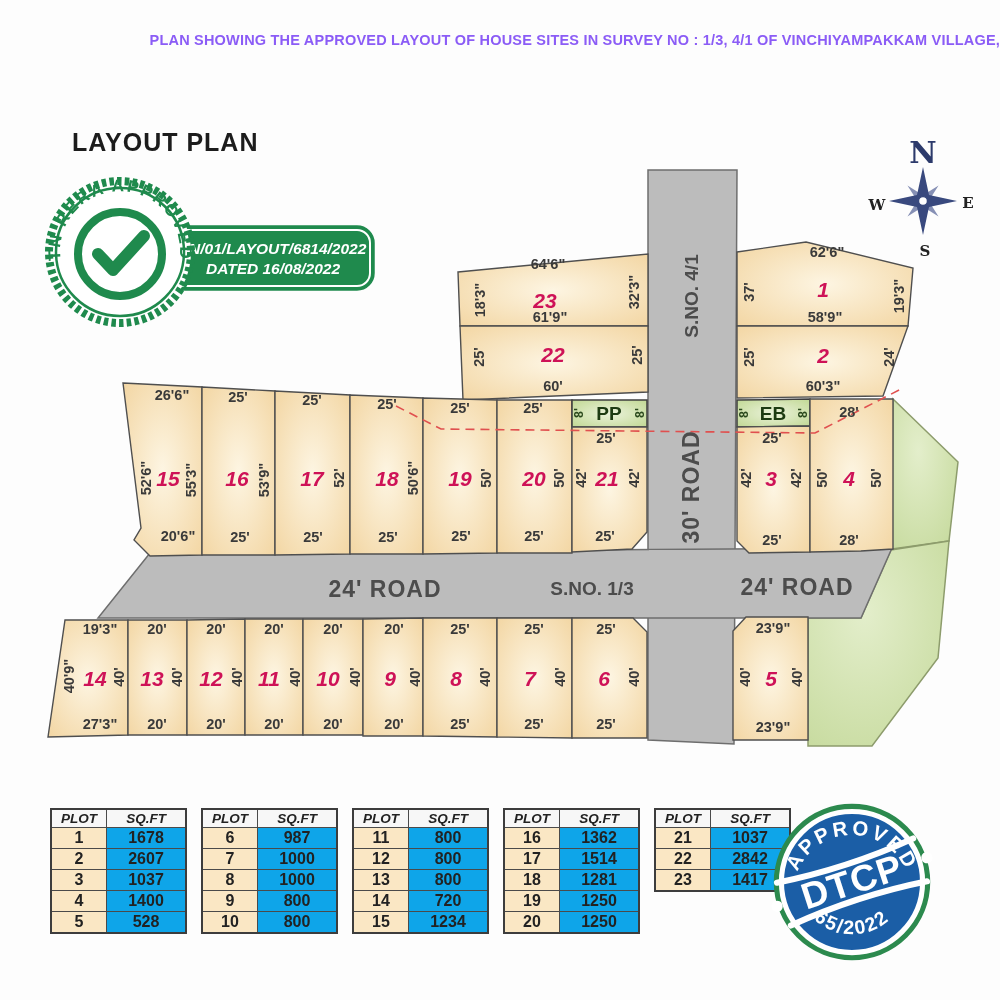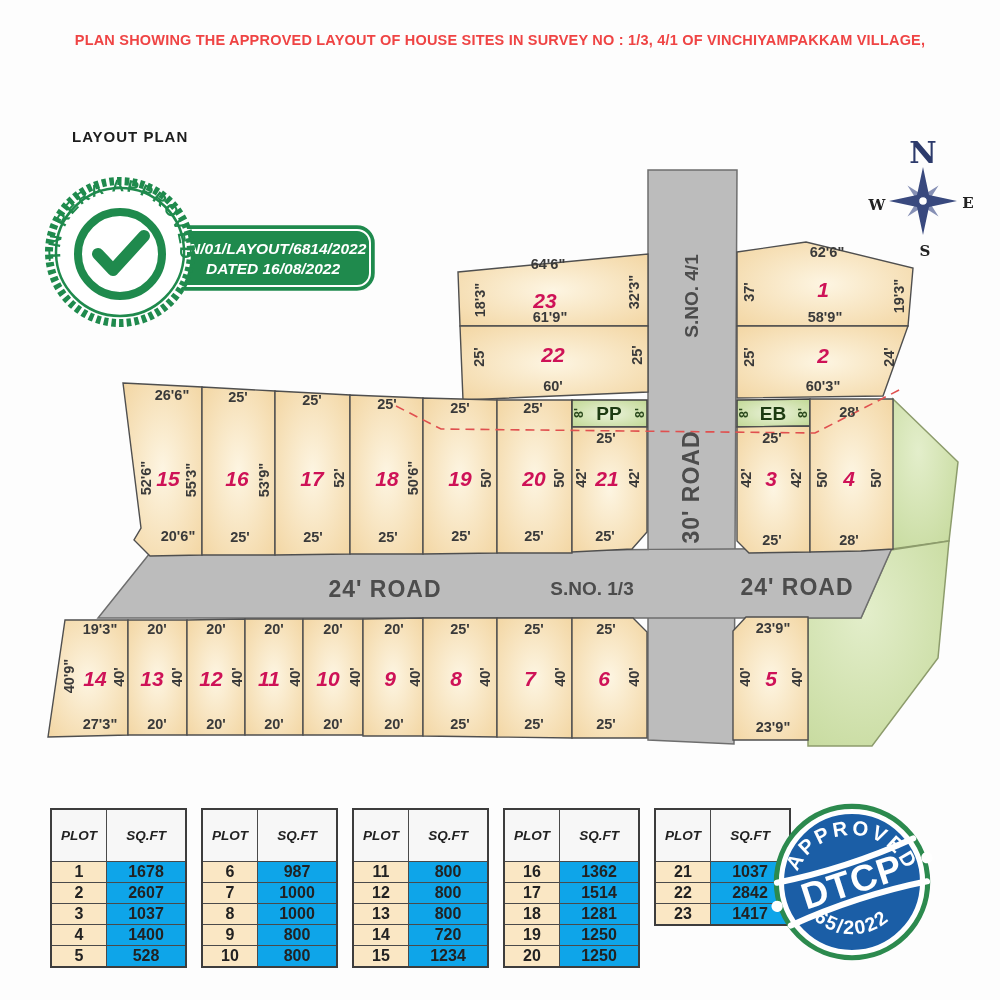--- a/index.html
+++ b/index.html
@@ -1,39 +1,39 @@
 <!DOCTYPE html>
 <html><head>
 <meta charset="utf-8">
 <style>
   html,body{margin:0;padding:0;background:#ffffff;}
   .page{position:relative;width:1000px;height:1000px;background:#fdfdfd;overflow:hidden;
         font-family:"Liberation Sans",sans-serif;}
-  .title{position:absolute;top:30px;left:0;width:1000px;text-align:center;
-         font-size:14.5px;font-weight:bold;color:#ef4444;line-height:20px;letter-spacing:.2px;}
-  .layout-title{position:absolute;top:128px;left:72px;font-size:15px;font-weight:bold;
+  .title{position:absolute;top:30px;left:0;width:1000px;text-align:right;
+         font-size:14.5px;font-weight:bold;color:#8b5cf6;line-height:20px;letter-spacing:.2px;}
+  .layout-title{position:absolute;top:128px;left:72px;font-size:25px;font-weight:bold;
          color:#1c1c1c;letter-spacing:1px;}
   svg text{user-select:none;}
   .dim{font:bold 14.5px "Liberation Sans",sans-serif;fill:#3a3a3a;text-anchor:middle;}
   .sm{font:bold 12.5px "Liberation Sans",sans-serif;fill:#2c4a1e;text-anchor:middle;}
   .num{font:italic bold 21px "Liberation Sans",sans-serif;fill:#ce1257;text-anchor:middle;}
   .strip-lab{font:bold 19px "Liberation Sans",sans-serif;fill:#1d3b12;text-anchor:middle;}
   .road{font:bold 23px "Liberation Sans",sans-serif;fill:#4c4c4c;text-anchor:middle;letter-spacing:1px;}
   .srv{font:bold 19px "Liberation Sans",sans-serif;fill:#4c4c4c;text-anchor:middle;}
   .compass-n{font:bold 30px "DejaVu Serif",serif;fill:#2c3a6b;text-anchor:middle;}
   .compass-l{font:bold 15px "DejaVu Serif",serif;fill:#222;text-anchor:middle;}
   .rera-arc{font:bold 17px "Liberation Sans",sans-serif;fill:#1f8a4d;letter-spacing:2px;}
   .rera-box-txt{font:italic bold 15.5px "Liberation Sans",sans-serif;fill:#fff;text-anchor:middle;}
   .dtcp-arc{font:bold 20px "Liberation Sans",sans-serif;fill:#fff;letter-spacing:3px;}
   .dtcp-arc2{font:bold 19px "Liberation Sans",sans-serif;fill:#fff;letter-spacing:2px;}
   .dtcp-name{font:bold 36px "Liberation Sans",sans-serif;fill:#fff;text-anchor:middle;letter-spacing:1px;}
   .tables{position:absolute;top:808px;left:50px;display:flex;gap:14px;align-items:flex-start;}
   table.plot-table{border-collapse:collapse;border:2px solid #3d3d3d;background:#fff;}
   table.plot-table th{border:1px solid #4a4a4a;font:italic bold 13.5px "Liberation Sans",sans-serif;
-      background:#f7f7f7;color:#222;padding:18px 6px;margin-left:12px;}
+      background:#f7f7f7;color:#222;padding:1px 6px;margin-left:12px;}
   table.plot-table td{border:1px solid #4a4a4a;font:bold 16px "Liberation Sans",sans-serif;
       color:#222;text-align:center;padding:1px 6px;}
   table.plot-table td.plot-col{background:#fae7c4;width:42px;}
   table.plot-table td.sqft-col{width:66px;background:#0ea5e9;}
 </style>
 </head>
 <body>
 
 <div class="page">
 

